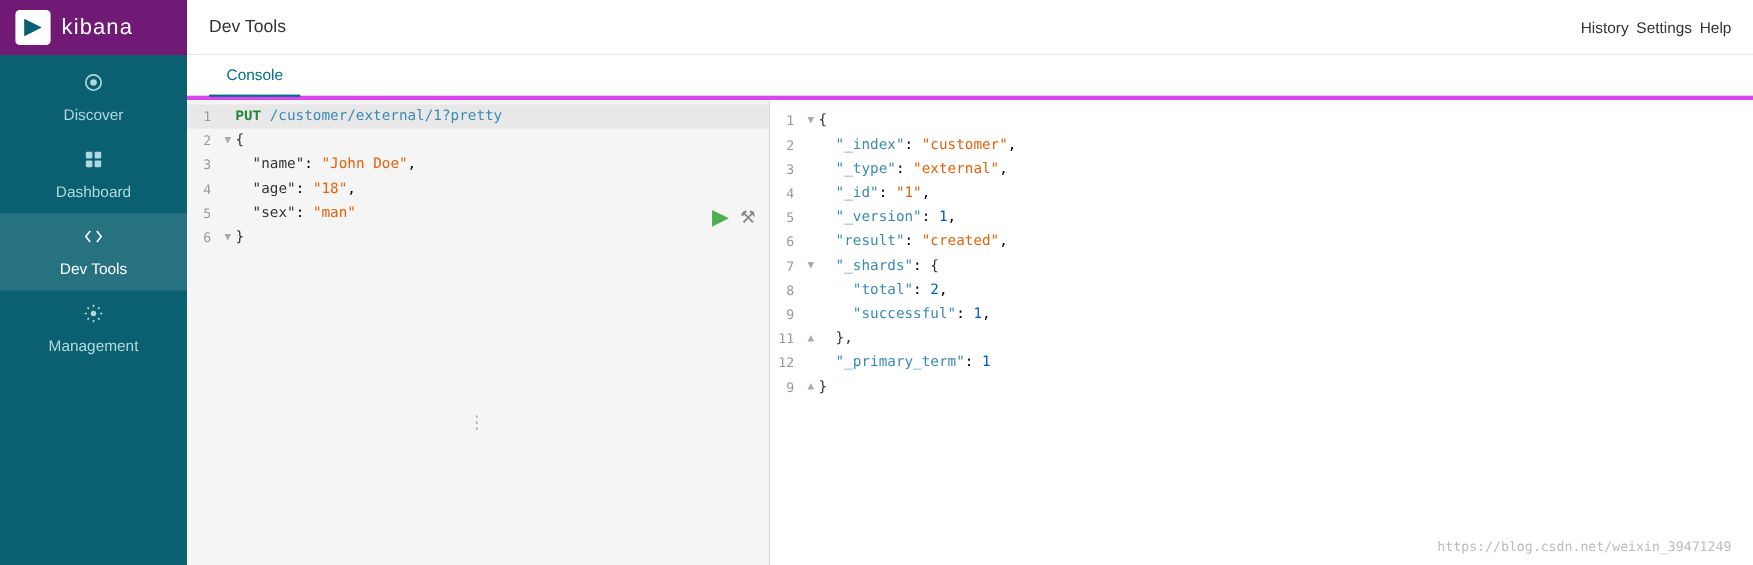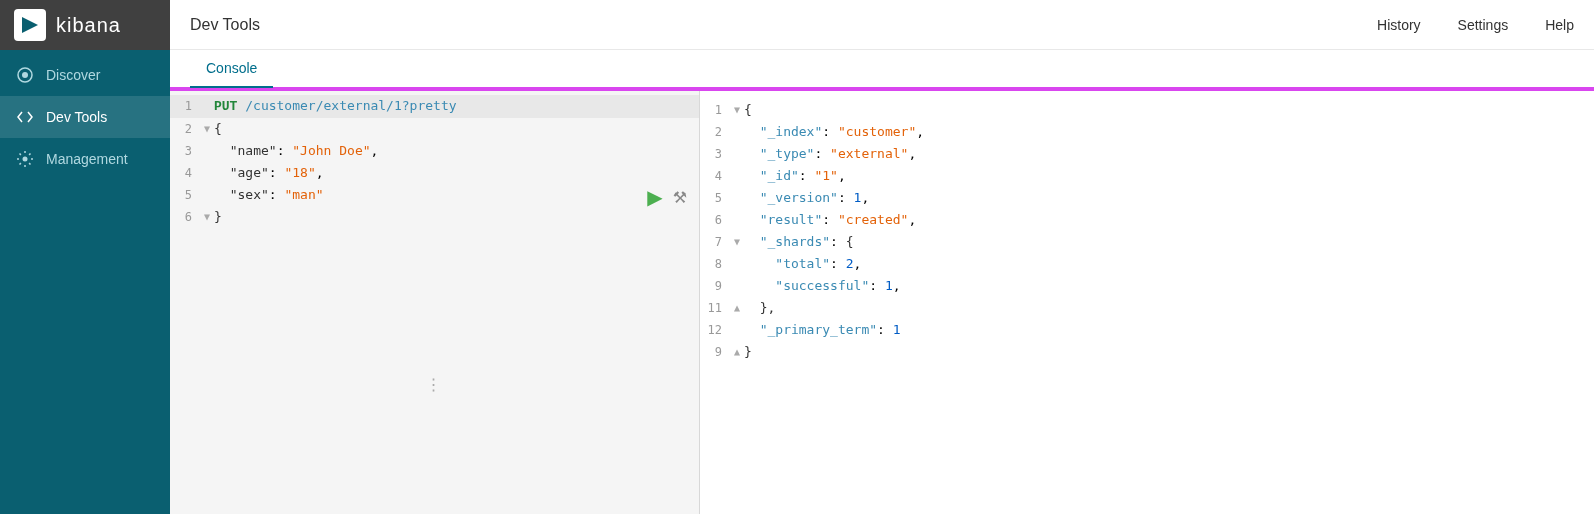--- a/index.html
+++ b/index.html
@@ -11,21 +11,21 @@
       background: #0a5f70;
       display: flex;
       flex-direction: column;
       flex-shrink: 0;
       height: 514px;
     }
     .sidebar-logo {
       display: flex;
       align-items: center;
       padding: 12px 14px;
-      background: #404040;
+      background: #701a75;
       height: 50px;
     }
     .sidebar-logo-icon {
       width: 32px;
       height: 32px;
       background: #fff;
       border-radius: 4px;
       display: flex;
       align-items: center;
       justify-content: center;
@@ -42,20 +42,21 @@
     .sidebar-nav { flex: 1; padding-top: 4px; }
     .nav-item {
       display: flex;
       align-items: center;
       padding: 12px 16px;
       color: #b0d8e0;
       cursor: pointer;
       font-size: 14px;
       gap: 12px;
       transition: background 0.15s;
+      flex-direction: column;
     }
     .nav-item.active {
       color: #fff;
       background: rgba(255,255,255,0.12);
     }
     .nav-item .nav-icon { width: 18px; height: 18px; display: flex; align-items: center; justify-content: center; flex-shrink: 0; }
 
     
     .main {
       flex: 1;
@@ -75,21 +76,21 @@
       border-bottom: 1px solid #e8e8e8;
       flex-shrink: 0;
     }
     .topbar-title {
       font-size: 16px;
       color: #333;
       font-weight: 400;
     }
     .topbar-actions {
       display: flex;
-      gap: 37px;
+      gap: 7px;
       align-items: center;
     }
     .topbar-link {
       color: #333;
       font-size: 14px;
       cursor: pointer;
       text-decoration: none;
     }
 
     
@@ -242,20 +243,31 @@
   <div class="sidebar-nav">
     <div class="nav-item">
       <span class="nav-icon">
         <svg width="18" height="18" viewBox="0 0 18 18" fill="currentColor">
             <circle cx="9" cy="9" r="7" stroke="currentColor" stroke-width="1.5" fill="none"></circle>
             <circle cx="9" cy="9" r="3" fill="currentColor"></circle>
           </svg>
       </span>
       <span>Discover</span>
     </div>
+    <div class="nav-item">
+      <span class="nav-icon">
+        <svg width="18" height="18" viewBox="0 0 18 18" fill="currentColor">
+            <rect x="2" y="2" width="6" height="6" rx="1" fill="currentColor"></rect>
+            <rect x="10" y="2" width="6" height="6" rx="1" fill="currentColor"></rect>
+            <rect x="2" y="10" width="6" height="6" rx="1" fill="currentColor"></rect>
+            <rect x="10" y="10" width="6" height="6" rx="1" fill="currentColor"></rect>
+          </svg>
+      </span>
+      <span>Dashboard</span>
+    </div>
     <div class="nav-item active">
       <span class="nav-icon">
         <svg width="18" height="18" viewBox="0 0 18 18" fill="currentColor">
             <path d="M6 4L2 9l4 5M12 4l4 5-4 5" stroke="currentColor" stroke-width="1.5" fill="none"></path>
           </svg>
       </span>
       <span>Dev Tools</span>
     </div>
     <div class="nav-item">
       <span class="nav-icon">
@@ -409,16 +421,17 @@
           <span class="line-content">  <span class="r-key">"_primary_term"</span>: <span class="r-number">1</span></span>
         </div>
 
         <div class="code-line">
           <span class="line-num">9</span>
           <span class="line-num-fold">▲</span>
           <span class="line-content r-brace">}</span>
         </div>
       </div>
 
+      <div class="watermark">https://blog.csdn.net/weixin_39471249</div>
     </div>
 
   </div>
 </div>
 
 </body></html>

